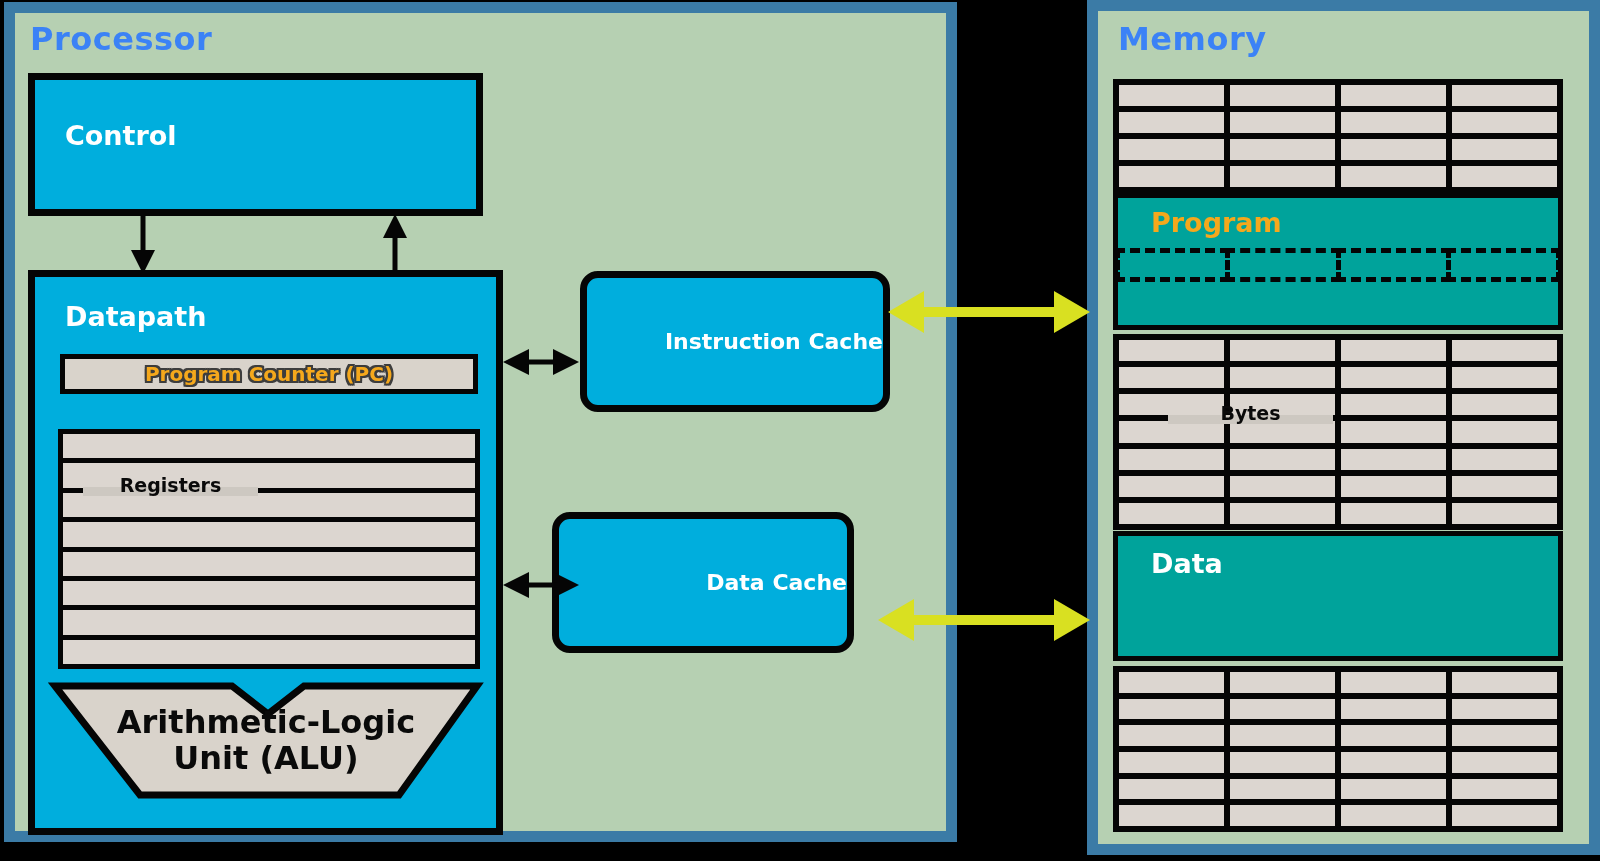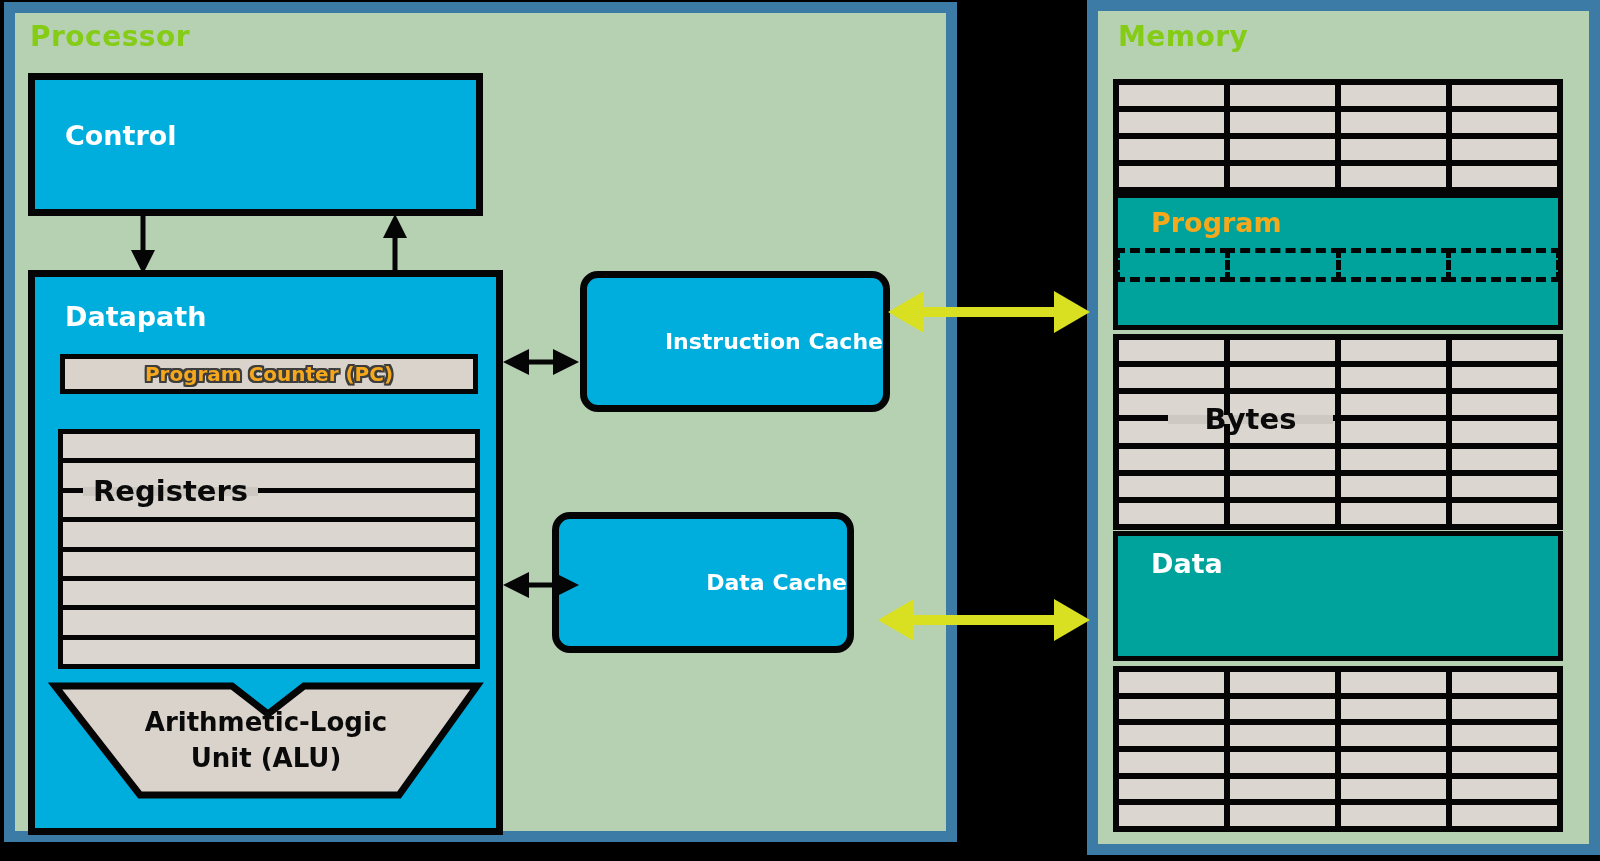--- a/index.html
+++ b/index.html
@@ -4,21 +4,21 @@
 <style>
   html,body{margin:0;padding:0;background:#000;}
   .stage{
     position:relative; width:1600px; height:861px; background:#000;
     font-family:"DejaVu Sans", sans-serif; font-weight:bold; overflow:hidden;
   }
   .abs{position:absolute; box-sizing:border-box;}
 
   
   .panel{background:#b6d0b2; border:11px solid #3b7ba6;}
-  .panel-title{color:#84cc16; font-size:28px; letter-spacing:0.5px;}
+  .panel-title{color:#3b82f6; font-size:32px; letter-spacing:0.5px;}
 
   
   .bluebox{background:#00aedd; border:7px solid #050505;}
   .bluebox .box-label{color:#ffffff; font-size:27px; position:absolute;}
   .centered-label{display:flex; align-items:center; justify-content:flex-end; color:#fff; font-size:22px;border-radius:18px;}
 
   
   .pc-bar{background:#d9d3cb; border:5px solid #050505; display:flex; align-items:center; justify-content:center;}
   .gold-outline{
     color:#f5a81c; font-size:20px;
@@ -28,35 +28,35 @@
 
   
   .blackgrid{background:#050505; border:6px solid #050505; display:grid; gap:6px;}
   .blackgrid .cell{background:#dcd6d0;}
   .regstack{background:#050505; border:5px solid #050505; display:grid; gap:5px;}
   .regstack .cell{background:#dcd6d0;}
 
   
   .strike{pointer-events:none;}
   .strike .bar{position:absolute; left:0; right:0; height:9px; background:#cdc8c1;}
-  .strike .txt{position:absolute; left:0; right:0; text-align:center; color:#0a0a0a; font-size:29px;}
+  .strike .txt{position:absolute; left:0; right:0; text-align:center; color:#0a0a0a; font-size:19px;}
 
   
   .tealband{background:#00a39b; border:5px solid #050505;padding-left:34px;}
   .tealband .band-label{position:absolute; font-size:27px;}
   .white-label{color:#ffffff;}
   .gold-label{color:#f5a81c;}
 
   
   .dashed-row{display:flex;}
   .dashed-row .dashed-cell{flex:1; border:5px dashed #050505; margin-right:-5px;}
   .dashed-row .dashed-cell:last-child{margin-right:0;}
 
   
-  .alu-text{color:#0a0a0a; font-size:26px; text-align:center; line-height:36px;}
+  .alu-text{color:#0a0a0a; font-size:32px; text-align:center; line-height:36px;}
 
   svg{display:block;}
 </style>
 </head>
 <body>
 
 <div class="stage">
 
   <div class="abs panel" style="left:4px; top:2px; width:953px; height:840px;"></div>
   <div class="abs panel" style="left:1087px; top:0px; width:513px; height:855px;"></div>

